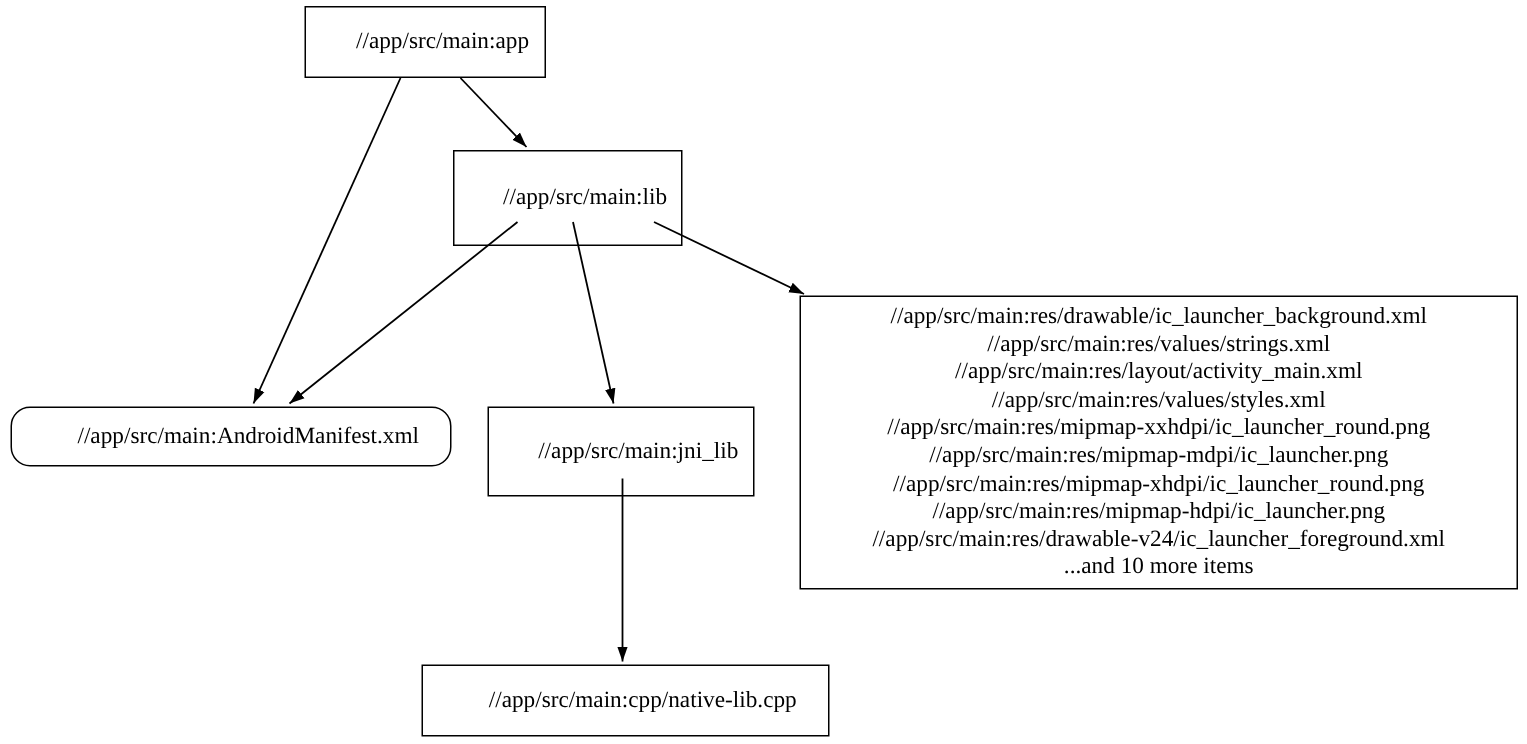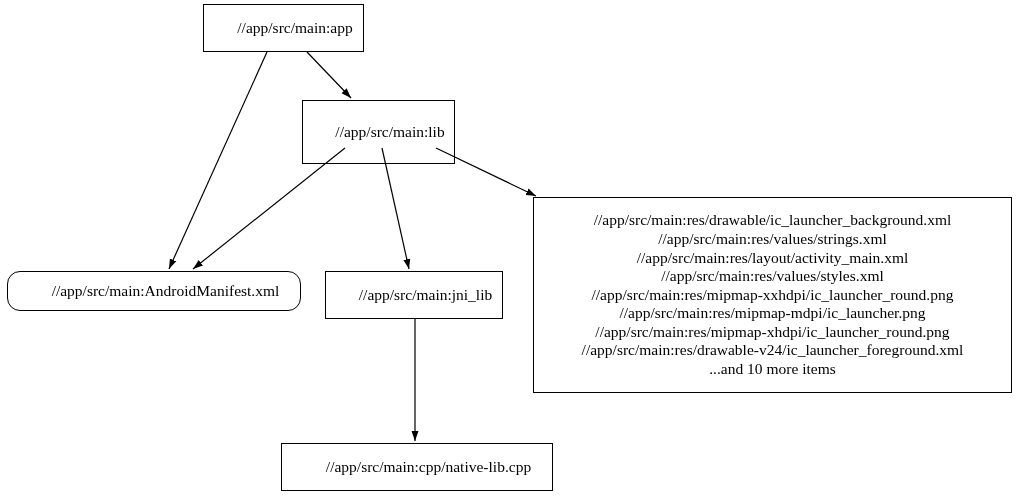--- a/index.html
+++ b/index.html
@@ -31,21 +31,21 @@
     padding-left: 23px;
   }
   .node.multiline {
     flex-direction: column;
     justify-content: center;
     padding: 4px 2px;
   }
   #node-app            { left: 203px; top: 4px;   width: 161px; height: 48px; }
   #node-lib            { left: 302px; top: 100px; width: 153px; height: 64px; }
   #node-manifest       { left: 7px;   top: 271px; width: 294px; height: 40px; border-radius: 13px; }
-  #node-jni-lib        { left: 325px; top: 271px; width: 178px; height: 48px; }
+  #node-jni-lib        { left: 325px; top: 271px; width: 178px; height: 60px; }
   #node-res-group      { left: 533px; top: 197px; width: 479px; height: 196px; }
   #node-native-lib     { left: 281px; top: 443px; width: 272px; height: 48px; }
   #edge-layer {
     position: absolute;
     left: 0;
     top: 0;
     width: 1018px;
     height: 496px;
     pointer-events: none;
   }
@@ -75,20 +75,21 @@
   </div>
 
   <div class="node multiline" id="node-res-group">
     <div>//app/src/main:res/drawable/ic_launcher_background.xml</div>
     <div>//app/src/main:res/values/strings.xml</div>
     <div>//app/src/main:res/layout/activity_main.xml</div>
     <div>//app/src/main:res/values/styles.xml</div>
     <div>//app/src/main:res/mipmap-xxhdpi/ic_launcher_round.png</div>
     <div>//app/src/main:res/mipmap-mdpi/ic_launcher.png</div>
     <div>//app/src/main:res/mipmap-xhdpi/ic_launcher_round.png</div>
+    <div>//app/src/main:res/mipmap-hdpi/ic_launcher.png</div>
     <div>//app/src/main:res/drawable-v24/ic_launcher_foreground.xml</div>
     <div>...and 10 more items</div>
   </div>
 
   <div class="node" id="node-native-lib">
     <span>//app/src/main:cpp/native-lib.cpp</span>
   </div>
 
   <svg id="edge-layer" viewBox="0 0 1018 496" xmlns="http://www.w3.org/2000/svg">
     <defs>

